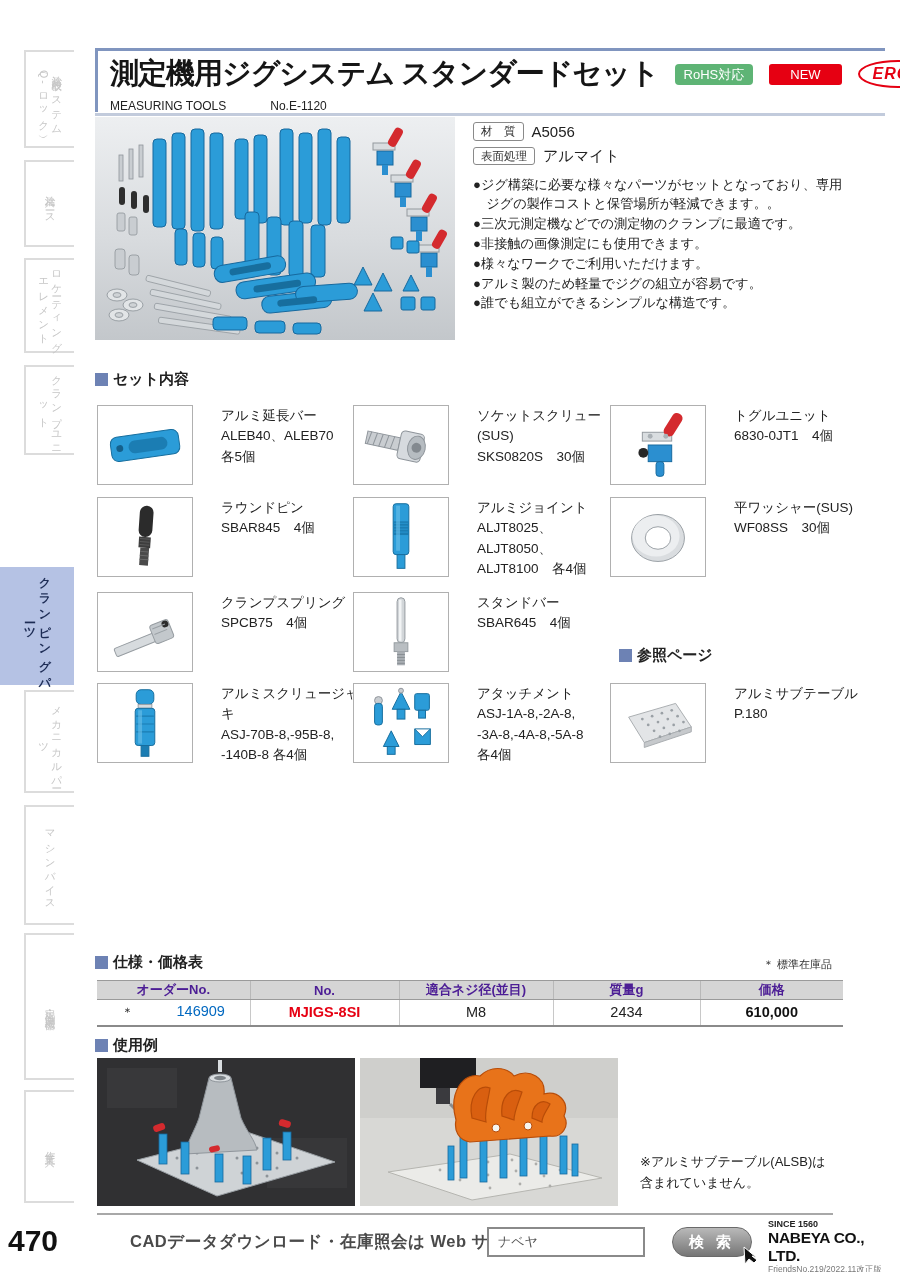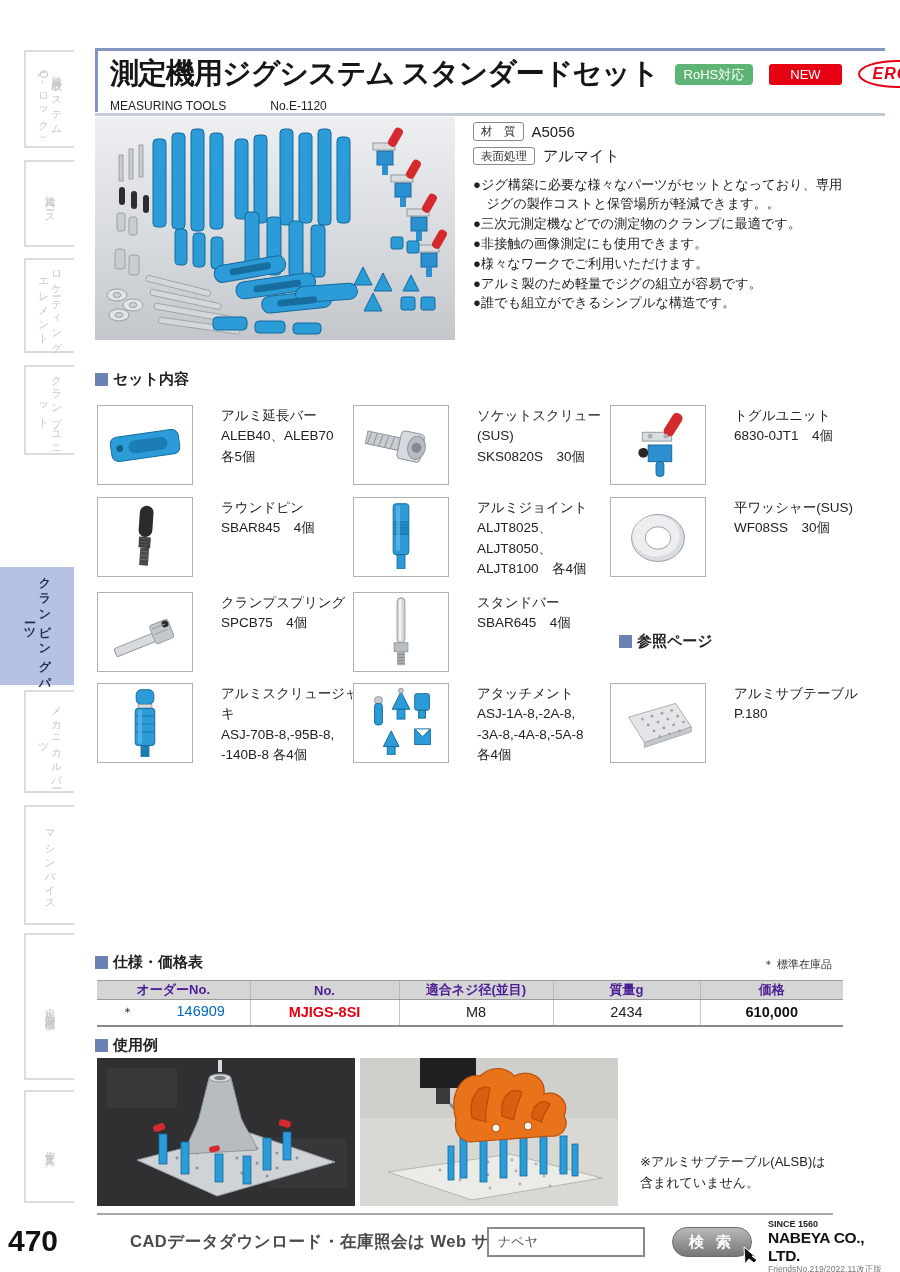--- a/index.html
+++ b/index.html
@@ -388,21 +388,21 @@
           <rect x="46" y="7" width="2.5" height="42" fill="#f2f4f5"></rect>
           <rect x="41" y="51" width="14" height="9" fill="#b9bec2" stroke="#959ba0"></rect>
           <rect x="44" y="60" width="8" height="14" fill="#a9aeb3"></rect>
           <path d="M44,63 h8 M44,66 h8 M44,69 h8 M44,72 h8" stroke="#888e93" stroke-width="1"></path>
         </svg>
     </div>
     <div class="item-text">スタンドバー
 SBAR645　4個</div>
   </div>
 
-  <div class="sec-head" style="left:610px;top:632px;padding-left:9px;">
+  <div class="sec-head" style="left:610px;top:646px;padding-left:9px;">
     <span class="sec-sq"></span>
     <span>参照ページ</span>
   </div>
 
   <div class="item" style="left:97px;top:683px;">
     <div class="thumb">
       <svg width="96" height="80" viewBox="0 0 96 80">
           <rect x="39" y="6" width="18" height="15" rx="5" fill="#2b9cd8" stroke="#176e9e"></rect>
           <rect x="41" y="21" width="14" height="4" fill="#d7dbde" stroke="#9aa0a5"></rect>
           <rect x="38" y="25" width="20" height="38" rx="3" fill="#2b9cd8" stroke="#176e9e"></rect>

